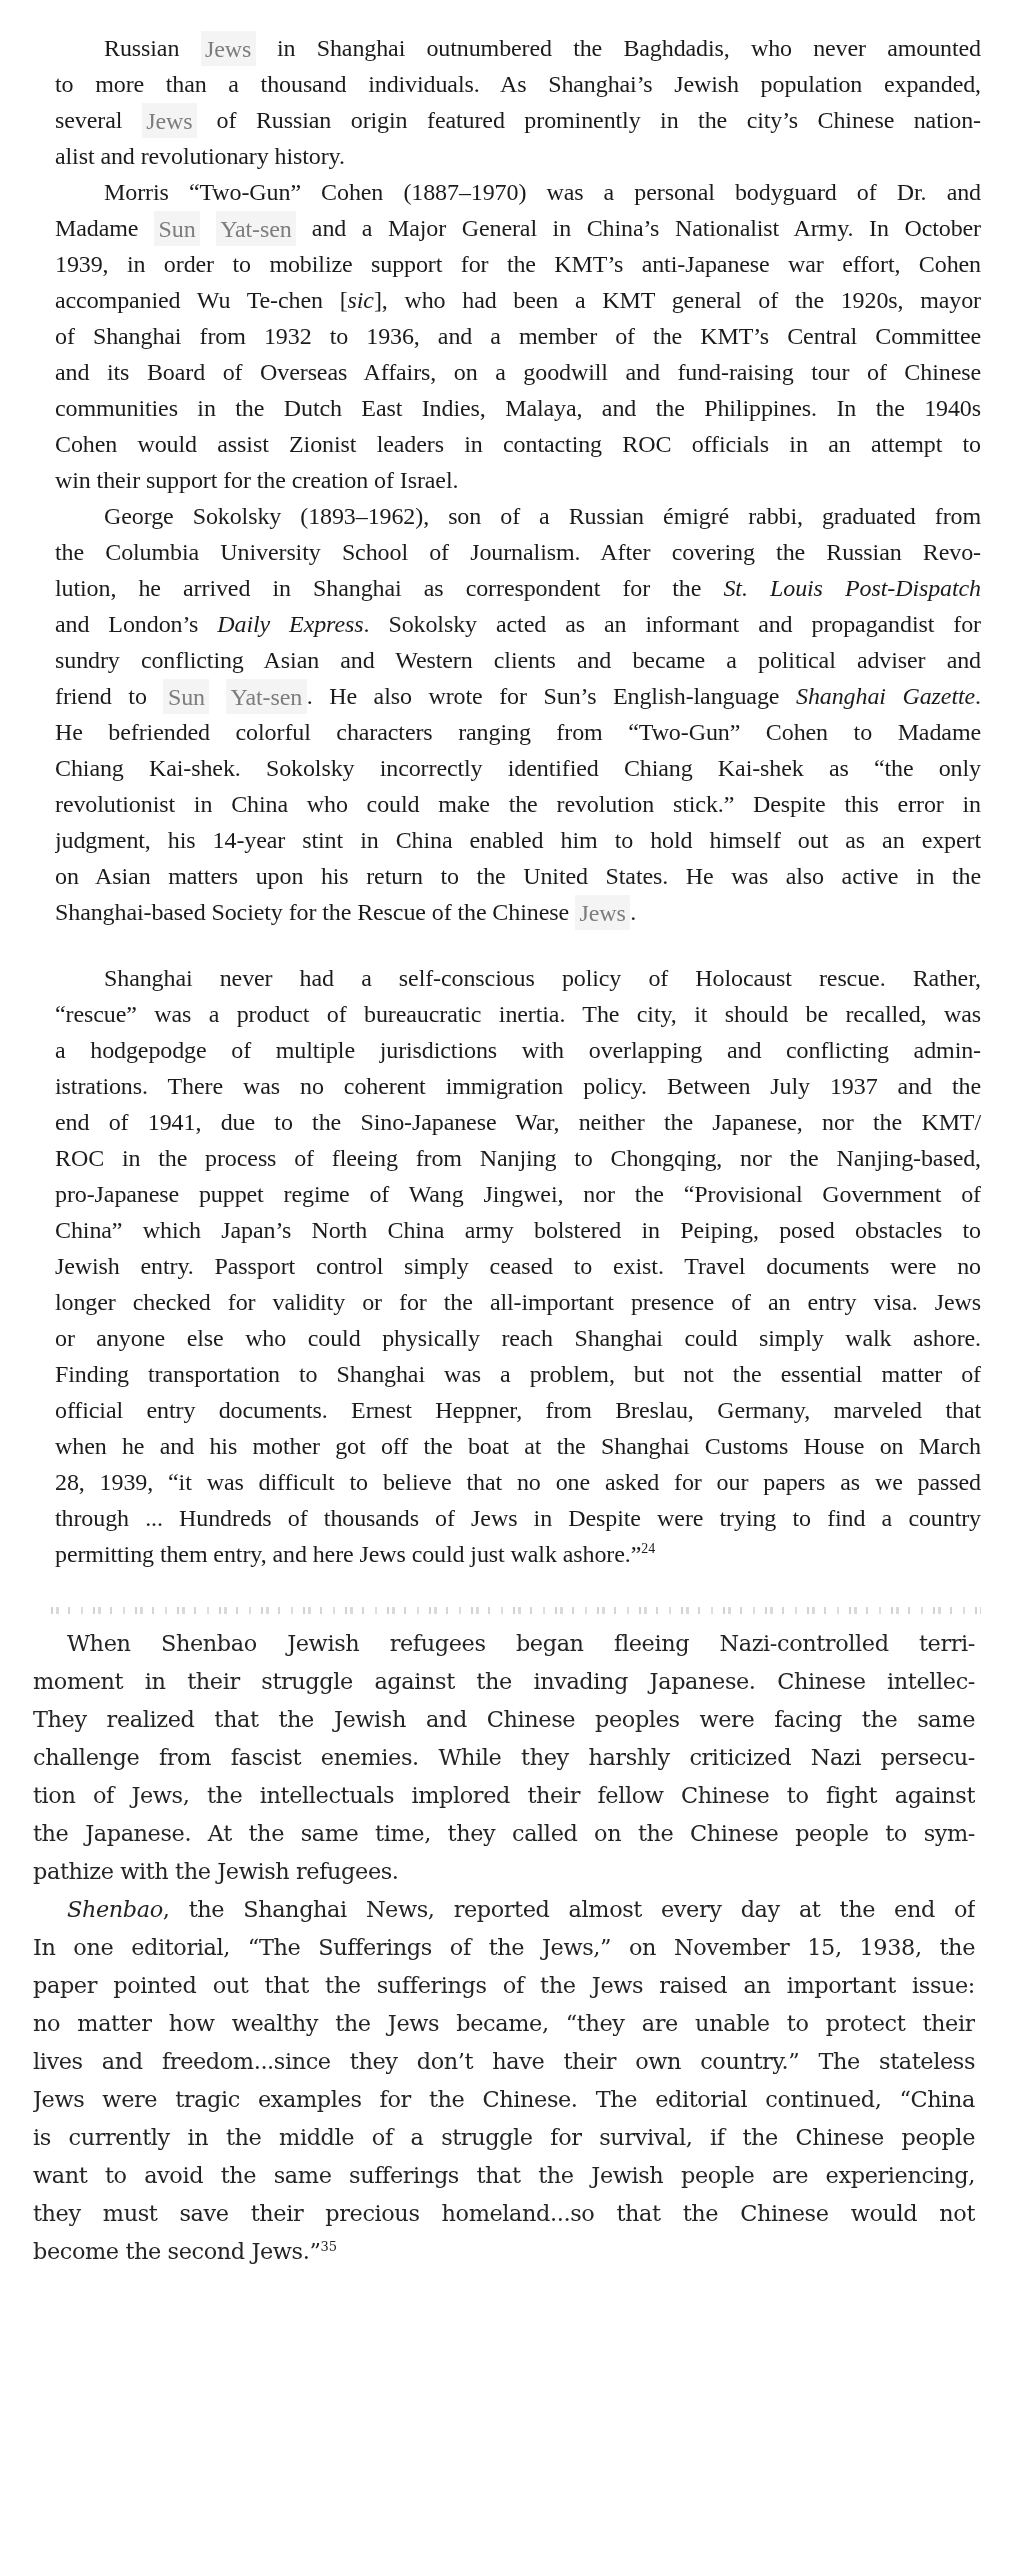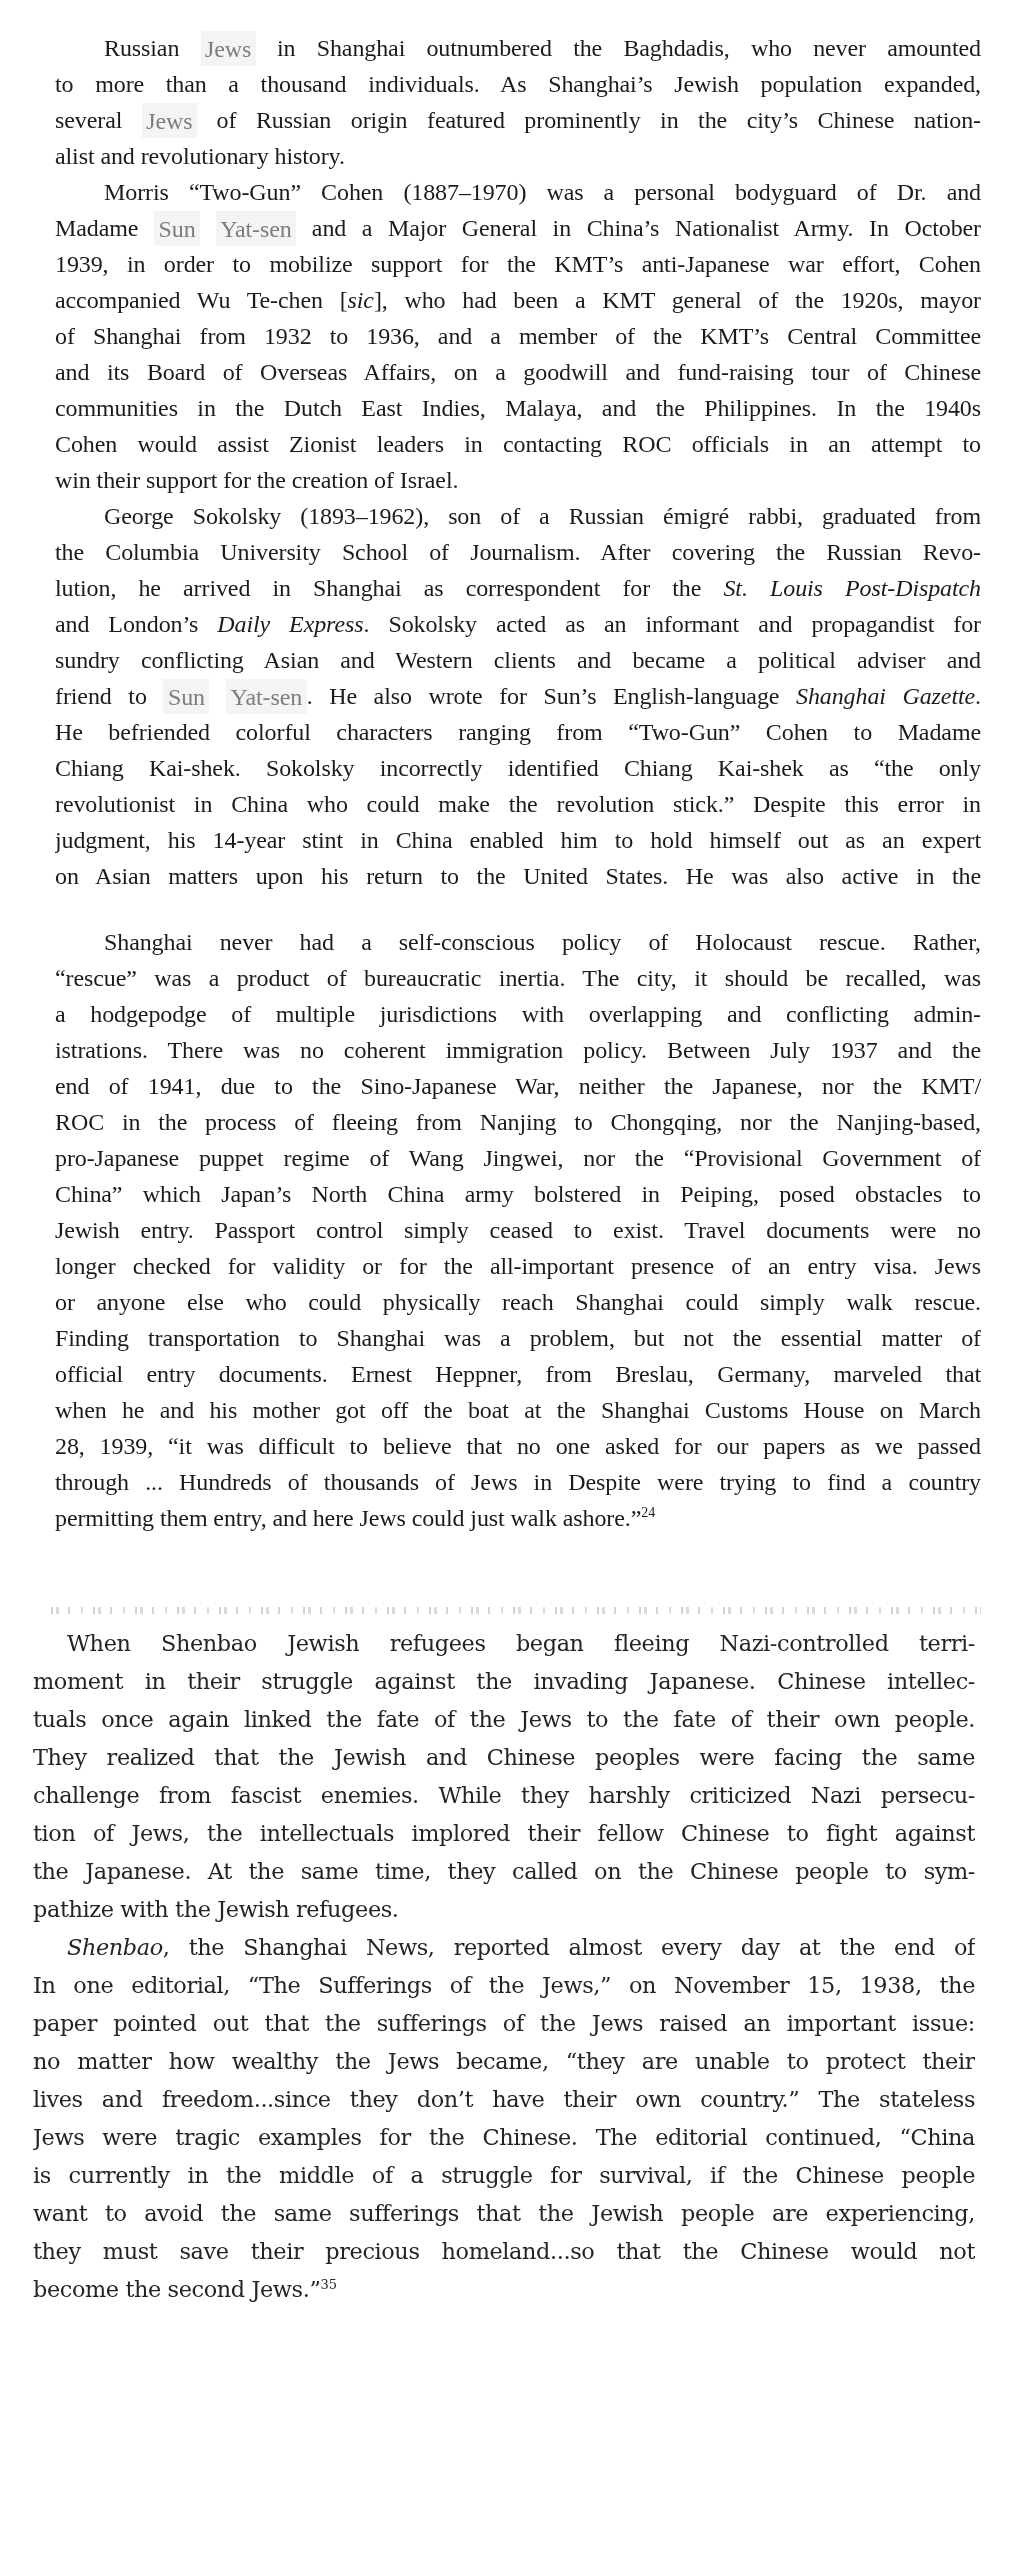--- a/index.html
+++ b/index.html
@@ -105,49 +105,49 @@
         <div class="line"><span>the Columbia University School of Journalism. After covering the Russian Revo-</span></div>
         <div class="line"><span>lution, he arrived in Shanghai as correspondent for the </span><span class="it">St. Louis Post-Dispatch</span></div>
         <div class="line"><span>and London’s </span><span class="it">Daily Express</span><span>. Sokolsky acted as an informant and propagandist for</span></div>
         <div class="line"><span>sundry conflicting Asian and Western clients and became a political adviser and</span></div>
         <div class="line"><span>friend to </span><span class="hl">Sun</span><span> </span><span class="hl">Yat-sen</span><span>. He also wrote for Sun’s English-language </span><span class="it">Shanghai Gazette</span><span>.</span></div>
         <div class="line"><span>He befriended colorful characters ranging from “Two-Gun” Cohen to Madame</span></div>
         <div class="line"><span>Chiang Kai-shek. Sokolsky incorrectly identified Chiang Kai-shek as “the only</span></div>
         <div class="line"><span>revolutionist in China who could make the revolution stick.” Despite this error in</span></div>
         <div class="line"><span>judgment, his 14-year stint in China enabled him to hold himself out as an expert</span></div>
         <div class="line"><span>on Asian matters upon his return to the United States. He was also active in the</span></div>
+        <div class="line last"><span>Shanghai-based Society for the Rescue of the Chinese </span><span class="hl">Jews</span><span>.</span></div>
       </div>
       <div class="para">
         <div class="line"><span>Shanghai never had a self-conscious policy of Holocaust rescue. Rather,</span></div>
         <div class="line"><span>“rescue” was a product of bureaucratic inertia. The city, it should be recalled, was</span></div>
         <div class="line"><span>a hodgepodge of multiple jurisdictions with overlapping and conflicting admin-</span></div>
         <div class="line"><span>istrations. There was no coherent immigration policy. Between July 1937 and the</span></div>
         <div class="line"><span>end of 1941, due to the Sino-Japanese War, neither the Japanese, nor the KMT/</span></div>
         <div class="line"><span>ROC in the process of fleeing from Nanjing to Chongqing, nor the Nanjing-based,</span></div>
         <div class="line"><span>pro-Japanese puppet regime of Wang Jingwei, nor the “Provisional Government of</span></div>
         <div class="line"><span>China” which Japan’s North China army bolstered in Peiping, posed obstacles to</span></div>
         <div class="line"><span>Jewish entry. Passport control simply ceased to exist. Travel documents were no</span></div>
         <div class="line"><span>longer checked for validity or for the all-important presence of an entry visa. Jews</span></div>
-        <div class="line"><span>or anyone else who could physically reach Shanghai could simply walk rescue.</span></div>
+        <div class="line"><span>or anyone else who could physically reach Shanghai could simply walk ashore.</span></div>
         <div class="line"><span>Finding transportation to Shanghai was a problem, but not the essential matter of</span></div>
         <div class="line"><span>official entry documents. Ernest Heppner, from Breslau, Germany, marveled that</span></div>
         <div class="line"><span>when he and his mother got off the boat at the Shanghai Customs House on March</span></div>
         <div class="line"><span>28, 1939, “it was difficult to believe that no one asked for our papers as we passed</span></div>
         <div class="line"><span>through ... Hundreds of thousands of Jews in Despite were trying to find a country</span></div>
         <div class="line last"><span>permitting them entry, and here Jews could just walk ashore.”</span><sup>24</sup></div>
       </div>
     </div>
 
   <div class="clip-artifact"></div>
 
   <div class="sec sec2">
       <div class="para">
         <div class="line"><span>When Shenbao Jewish refugees began fleeing Nazi-controlled terri-</span></div>
         <div class="line"><span>moment in their struggle against the invading Japanese. Chinese intellec-</span></div>
-        <div class="line"><span>tuals once again linked the fate of the Jews to the fate of their own people.</span></div>
         <div class="line"><span>They realized that the Jewish and Chinese peoples were facing the same</span></div>
         <div class="line"><span>challenge from fascist enemies. While they harshly criticized Nazi persecu-</span></div>
         <div class="line"><span>tion of Jews, the intellectuals implored their fellow Chinese to fight against</span></div>
         <div class="line"><span>the Japanese. At the same time, they called on the Chinese people to sym-</span></div>
         <div class="line last"><span>pathize with the Jewish refugees.</span></div>
       </div>
       <div class="para">
         <div class="line"><span class="it">Shenbao</span><span>, the Shanghai News, reported almost every day at the end of</span></div>
         <div class="line"><span>In one editorial, “The Sufferings of the Jews,” on November 15, 1938, the</span></div>
         <div class="line"><span>paper pointed out that the sufferings of the Jews raised an important issue:</span></div>

